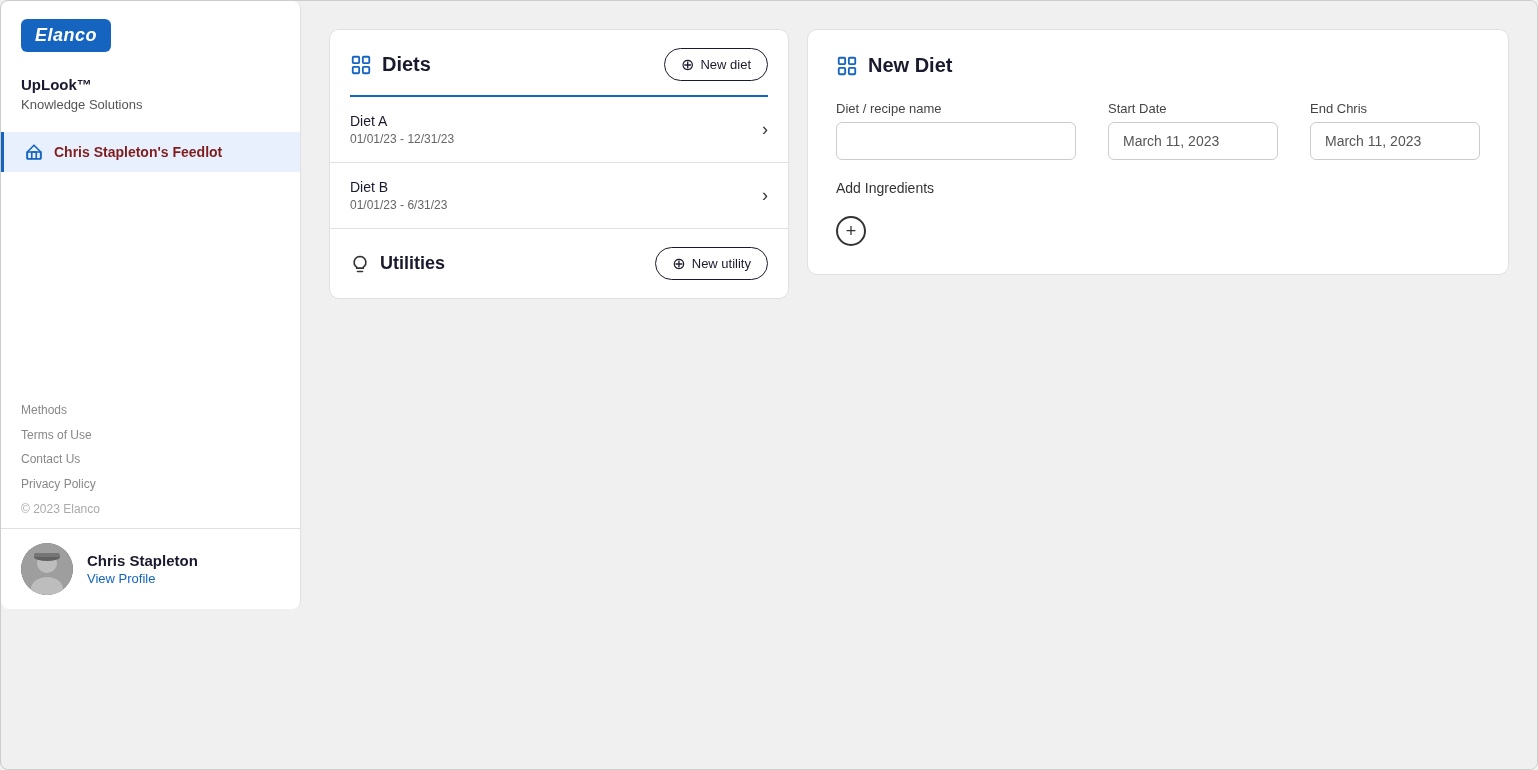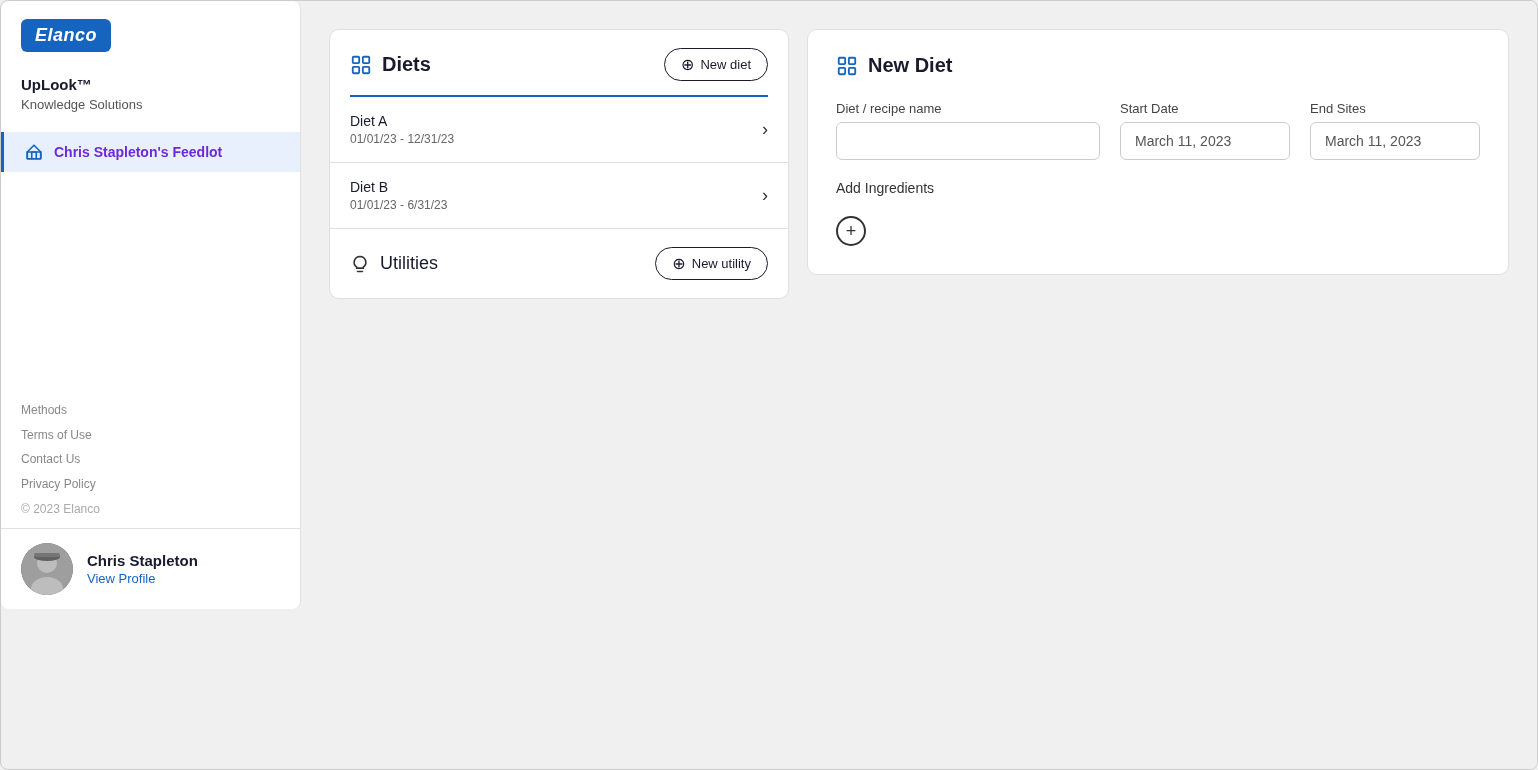--- a/index.html
+++ b/index.html
@@ -75,21 +75,21 @@
       border-radius: 0;
       gap: 10px;
       font-size: 14px;
       color: #333;
       border-left: 3px solid transparent;
     }
 
     .sidebar-nav-item.active {
       background: #e8f0fe;
       border-left: 3px solid #1565c0;
-      color: #6d28d9;
+      color: #7f1d1d;
       font-weight: 600;
     }
 
     .sidebar-nav-item .nav-icon {
       width: 20px;
       height: 20px;
       display: flex;
       align-items: center;
       justify-content: center;
       color: #1565c0;
@@ -272,21 +272,21 @@
       display: flex;
       align-items: center;
       justify-content: space-between;
     }
 
     .utilities-title {
       display: flex;
       align-items: flex-end;
       gap: 10px;
       font-size: 18px;
-      font-weight: 400;
+      font-weight: 700;
       color: #1a1a2e;
     }
 
     .bulb-icon {
       color: #333;
       font-size: 20px;
     }
 
     
     .right-panel {
@@ -305,21 +305,21 @@
       align-items: center;
       gap: 10px;
       font-size: 20px;
       font-weight: 600;
       color: #1a1a2e;
       margin-bottom: 24px;
     }
 
     .form-row {
       display: flex;
-      gap: 20px;
+      gap: 32px;
       margin-bottom: 20px;
     }
 
     .form-group {
       display: flex;
       flex-direction: column;
       gap: 6px;
     }
 
     .form-group.name-group {
@@ -512,21 +512,21 @@
       <div class="form-row">
         <div class="form-group name-group">
           <label class="form-label">Diet / recipe name</label>
           <input class="form-input" type="text" placeholder="" style="">
         </div>
         <div class="form-group">
           <label class="form-label">Start Date</label>
           <input class="form-input date-input" type="text" value="March 11, 2023" style="">
         </div>
         <div class="form-group">
-          <label class="form-label">End Sites</label>
+          <label class="form-label">End Chris</label>
           <input class="form-input date-input" type="text" value="March 11, 2023" style="">
         </div>
       </div>
 
       <div class="add-ingredients-label">Add Ingredients</div>
       <button class="add-btn-circle">
         <span>+</span>
       </button>
 
     </div>

